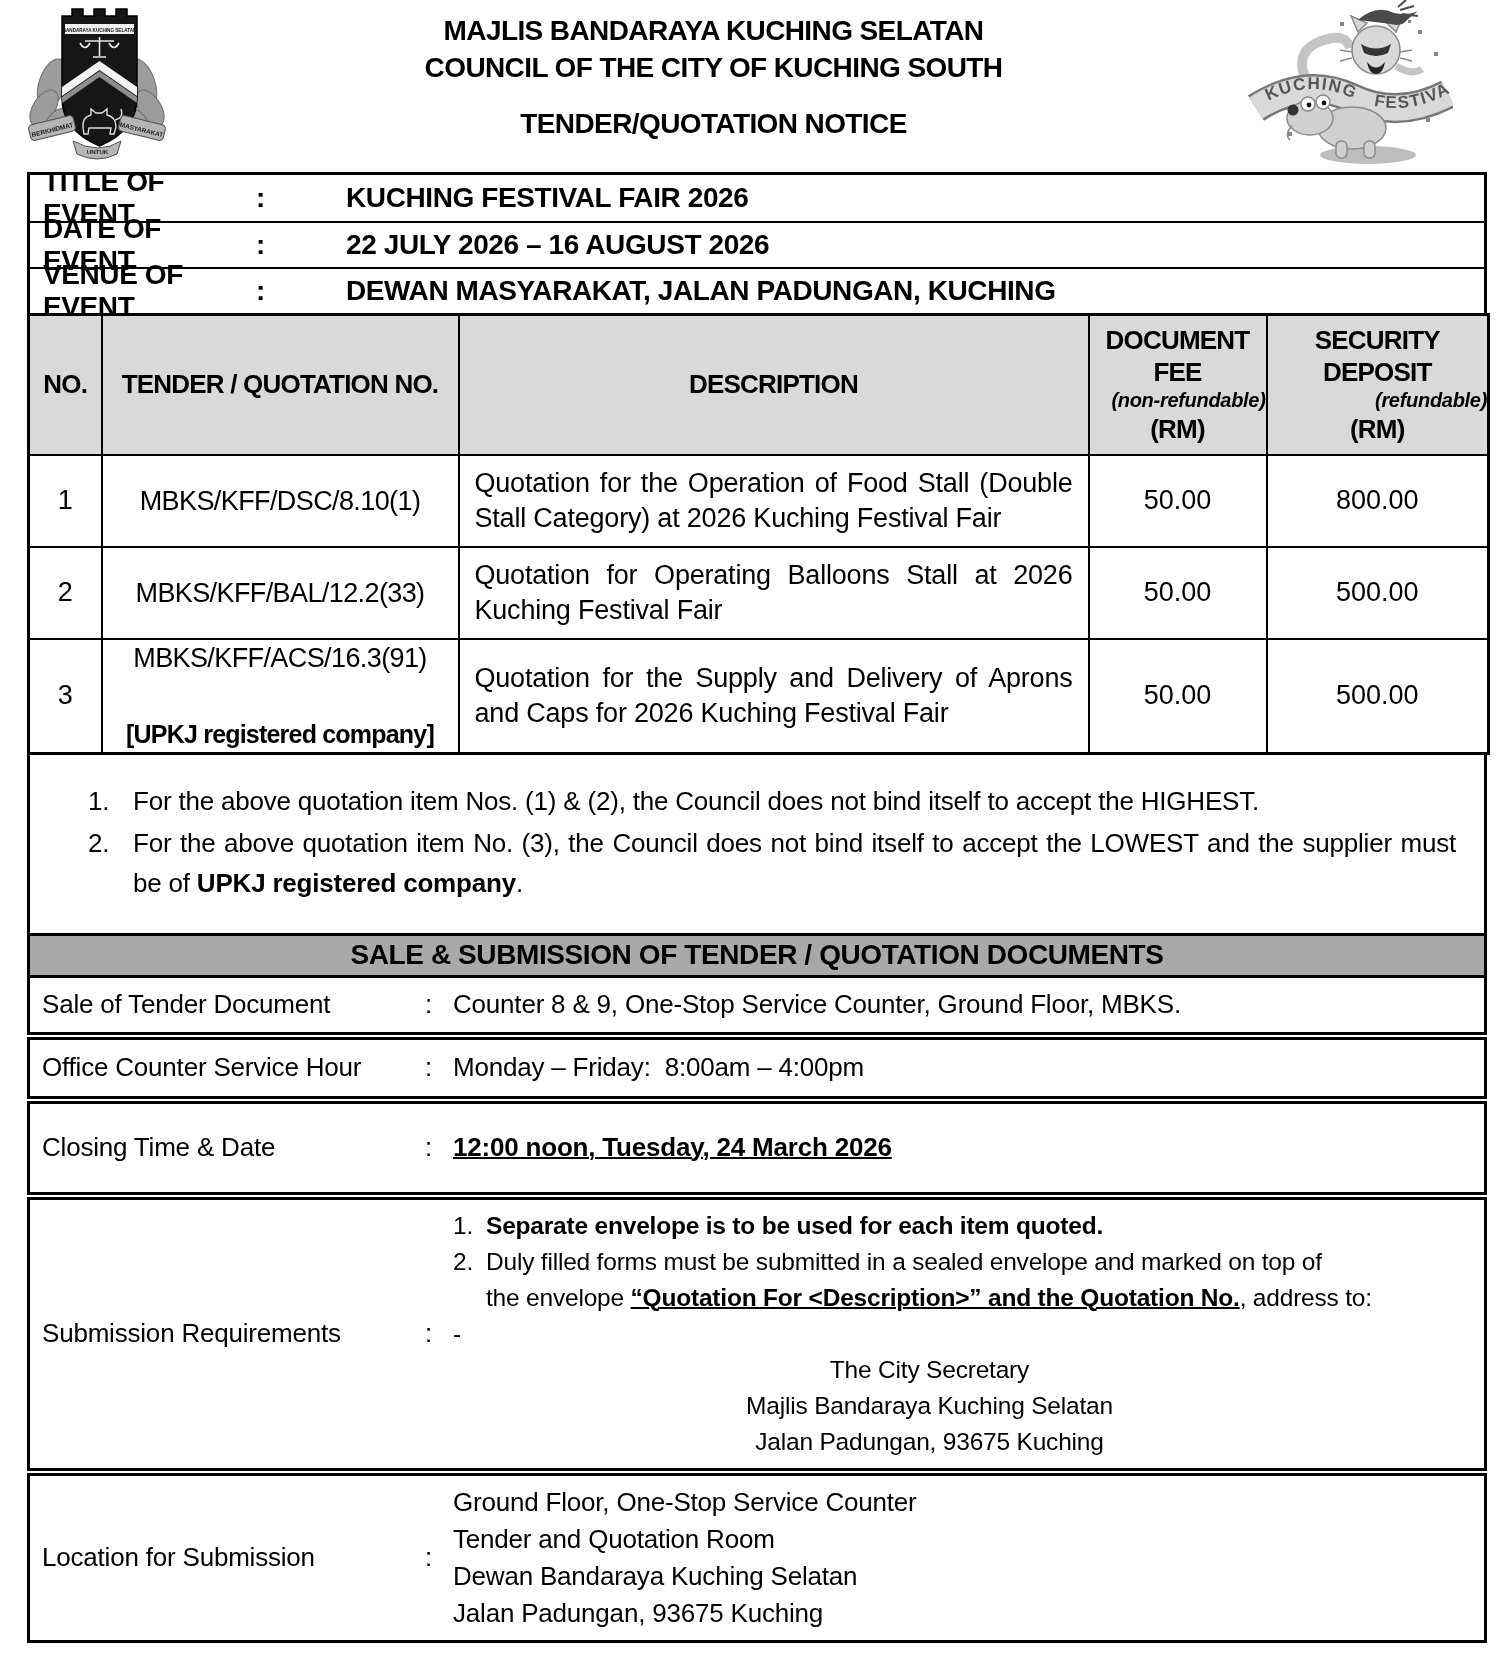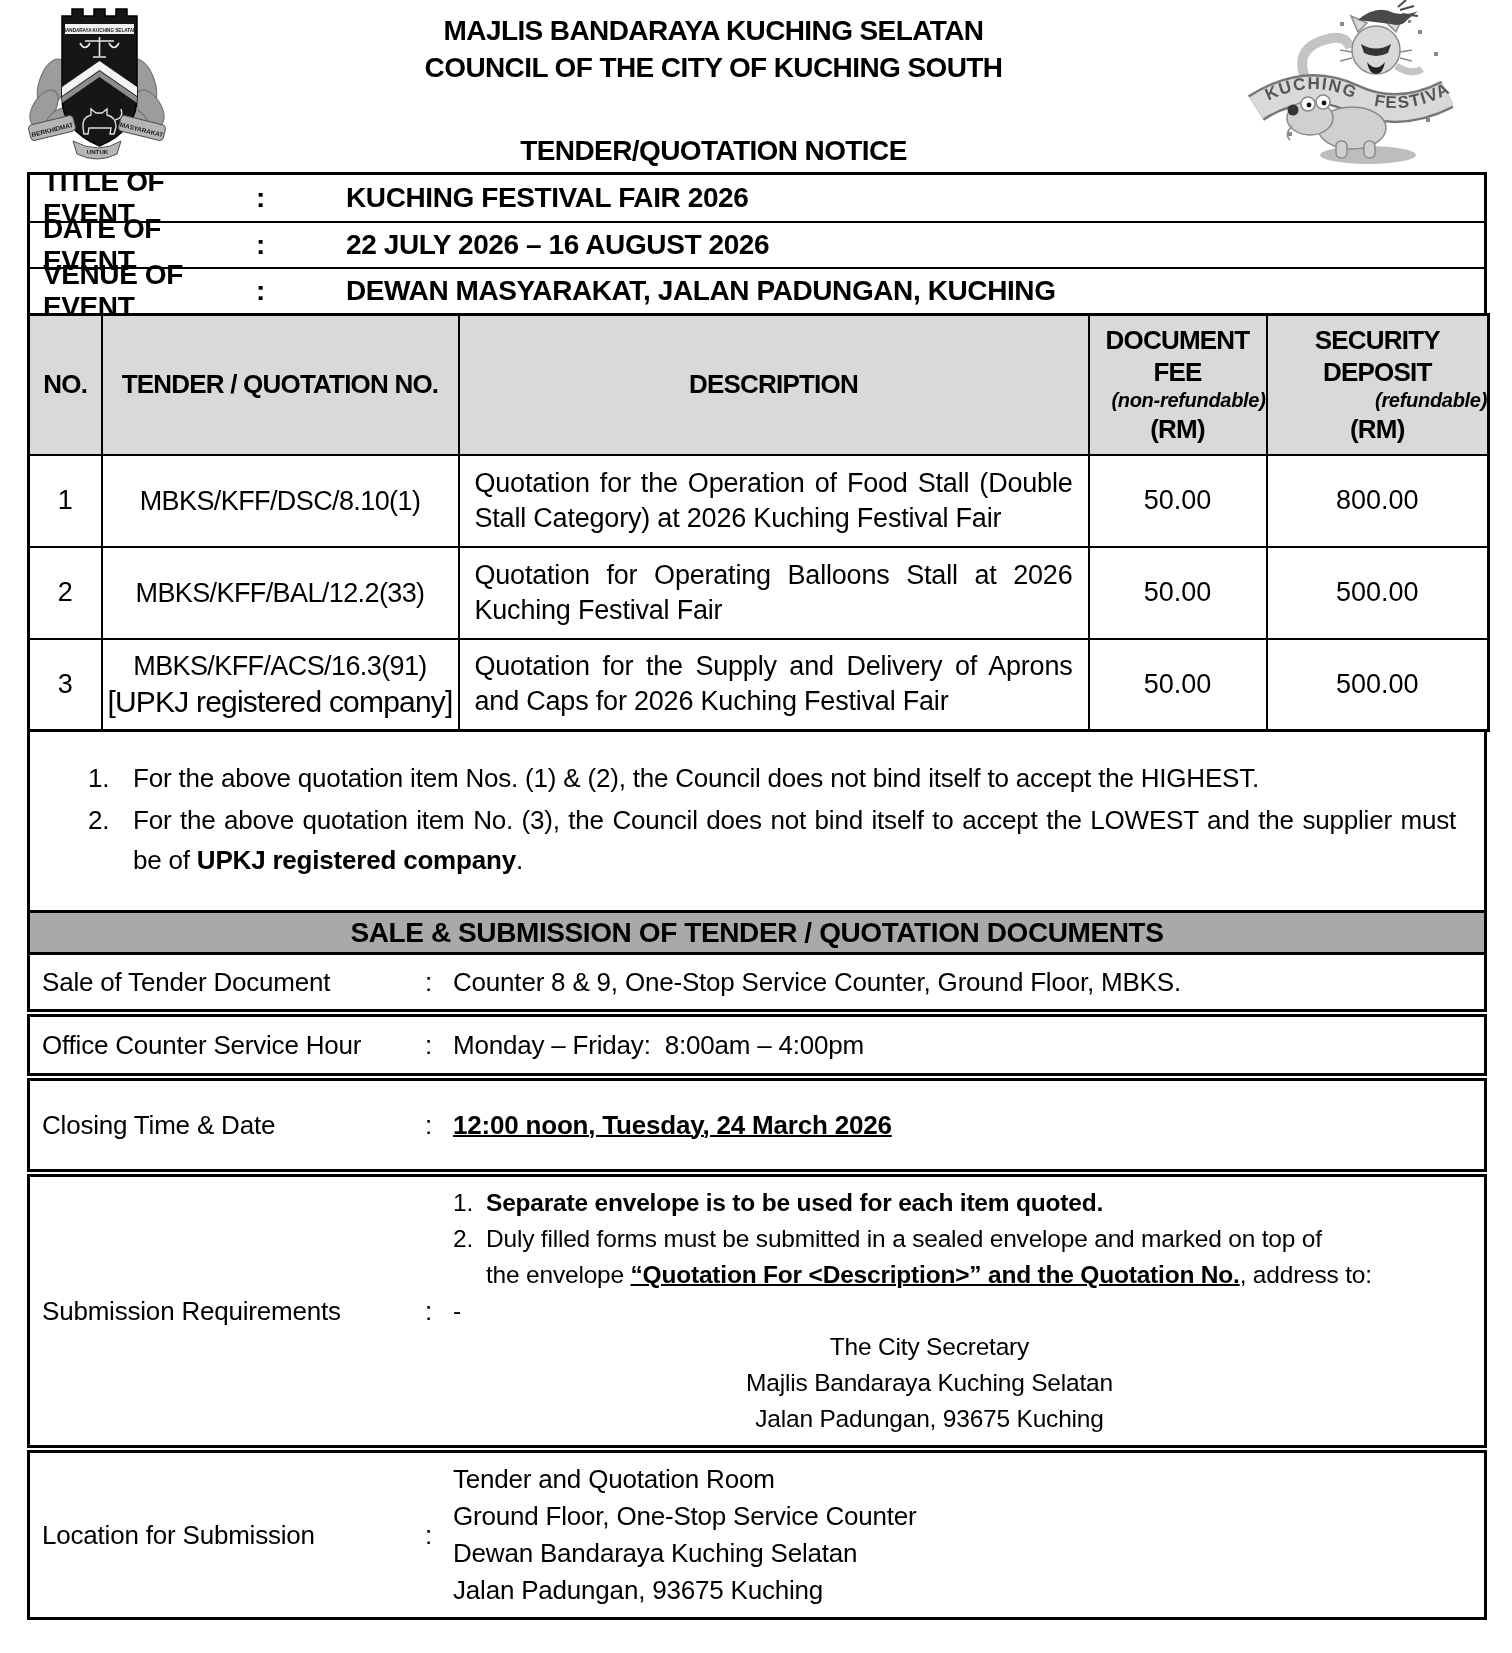--- a/index.html
+++ b/index.html
@@ -8,21 +8,21 @@
     width:1512px; height:1653px; position:relative; overflow:hidden;
     font-family:"Liberation Sans", sans-serif; color:#000;
   }
   
   .header { position:absolute; top:0; left:0; right:0; height:172px; }
   .crest { position:absolute; left:28px; top:4px; }
   .festival { position:absolute; left:1248px; top:0; }
   .header-text { position:absolute; left:165px; right:250px; top:12px; text-align:center;
                  font-weight:bold; font-size:28px; letter-spacing:-0.6px; }
   .org-line { line-height:37px; }
-  .notice-title { margin-top:47px; line-height:36px; }
+  .notice-title { margin-top:20px; line-height:36px; }
   
   .doc { position:absolute; left:27px; top:172px; width:1460px; }
   .doc > * { border:3px solid var(--border,#000); background:#fff; }
   .doc > * + * { margin-top:-3px; }
   .doc > .drow + .drow { margin-top:2px; }
   
   .info-row { display:flex; height:46px; align-items:center; font-weight:bold; font-size:28px; letter-spacing:-0.4px; }
   .info-row + .info-row { border-top:2px solid #000; }
   .info-label { width:226px; padding-left:13px; flex:none; }
   .info-colon { width:90px; flex:none; }
@@ -34,21 +34,21 @@
   .main-table th, .main-table td { border:2px solid #000; }
   .main-table thead th { background:var(--table-header-bg,#D9D9D9); height:140px;
        text-align:center; vertical-align:middle; font-weight:bold; font-size:26px; letter-spacing:-0.8px; }
   th.nowrap { white-space:nowrap; font-size:25px; }
   .h-title { line-height:32px; }
   .h-note  { font-size:20px; font-style:italic; line-height:25px; letter-spacing:-0.3px;text-align:right; }
   .main-table tbody tr { height:92px; }
   .main-table tbody td { vertical-align:middle; font-size:27px; }
   .cell-no  { text-align:center; }
   .cell-tq  { text-align:center; font-size:26px; letter-spacing:-0.6px; line-height:36px; }
-  .tq-note  { font-weight:normal; font-size:30px; letter-spacing:-0.8px; }
+  .tq-note  { font-weight:bold; font-size:25px; letter-spacing:-0.8px;margin-top:40px; }
   .tq-note:empty { display:none; }
   .cell-desc { text-align:justify; padding:0 15px; font-size:25px; line-height:35px; letter-spacing:-0.2px; }
   .cell-fee { text-align:center; }
   
   .notes { padding:26px 28px 30px 58px; }
   .note { display:flex; font-size:26px; line-height:40px; letter-spacing:-0.2px; }
   .note + .note { margin-top:2px; }
   .note-num { width:45px; flex:none; }
   .note-text { flex:1; text-align:justify; }
   
@@ -307,20 +307,20 @@
         <div>Majlis Bandaraya Kuching Selatan</div>
         <div>Jalan Padungan, 93675 Kuching</div>
       </div>
     </div>
   </div>
 
   <div class="drow row-location">
     <div class="d-label">Location for Submission</div>
     <div class="d-colon">:</div>
     <div class="d-content d-center loc-content">
+      <div>Ground Floor, One-Stop Service Counter</div>
       <div>Tender and Quotation Room</div>
-      <div>Ground Floor, One-Stop Service Counter</div>
       <div>Dewan Bandaraya Kuching Selatan</div>
       <div>Jalan Padungan, 93675 Kuching</div>
     </div>
   </div>
 
 </div>
 
 </body></html>

